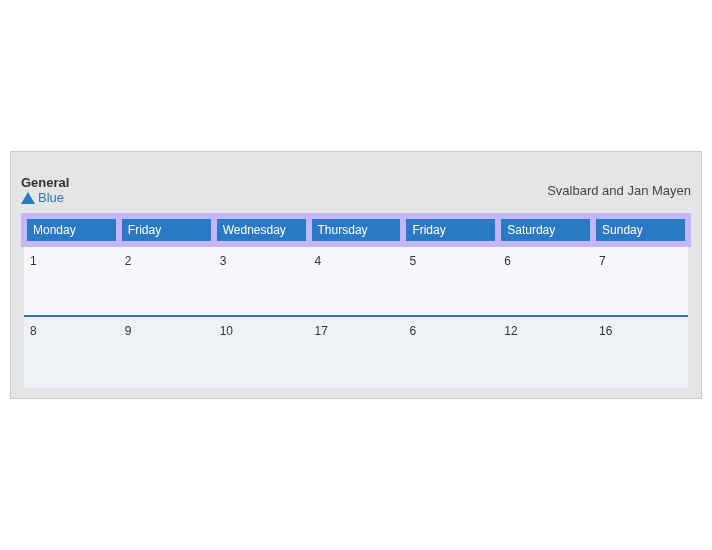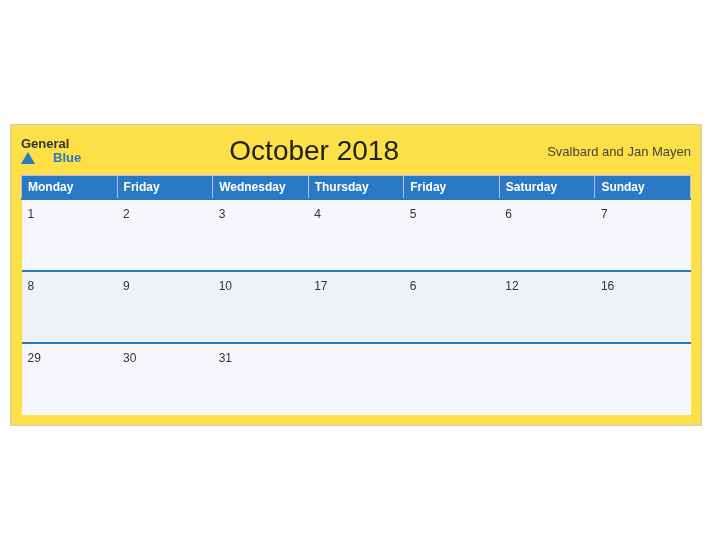--- a/index.html
+++ b/index.html
@@ -8,48 +8,48 @@
       font-family: Arial, sans-serif;
       display: flex;
       justify-content: center;
       align-items: center;
       width: 712px;
       height: 550px;
       overflow: hidden;
     }
     .calendar-wrapper {
       width: 692px;
-      background: #fde047;
+      background: #e5e5e5;
       border: 1px solid #ccc;
-      padding: 10px 10px 10px 10px;
+      padding: 24px 10px 10px 10px;
     }
     .calendar-header {
       display: flex;
       align-items: center;
       justify-content: space-between;
       margin-bottom: 8px;
     }
     .logo-area {
       display: flex;
       flex-direction: column;
       align-items: flex-start;
       line-height: 1.1;
     }
     .logo-general {
       font-size: 13px;
       font-weight: bold;
       color: #333;
     }
     .logo-blue {
       font-size: 13px;
-      font-weight: bold;
+      font-weight: normal;
       color: #2979c5;
       display: flex;
       align-items: center;
-      gap: 18px;
+      gap: 3px;
     }
     .logo-triangle {
       width: 0;
       height: 0;
       border-left: 7px solid transparent;
       border-right: 7px solid transparent;
       border-bottom: 12px solid #2979c5;
       display: inline-block;
     }
     .calendar-title {
@@ -65,24 +65,24 @@
       min-width: 140px;
     }
     .calendar-grid {
       width: 100%;
       border-collapse: collapse;
     }
     .calendar-grid th {
       background: #2979c5;
       color: #fff;
       font-size: 12px;
-      font-weight: bold;
+      font-weight: normal;
       padding: 4px 6px;
       text-align: left;
-      border: 1px solid #c4b5fd;
+      border: 6px solid #c4b5fd;
     }
     .calendar-grid td {
       border: none;
       border-top: 2px solid #2979c5;
       vertical-align: top;
       padding: 4px 6px 0 6px;
       height: 72px;
       width: calc(100% / 7);
       background: #f5f7fa;
     }
@@ -103,21 +103,20 @@
 
 <div class="calendar-wrapper">
   <div class="calendar-header">
     <div class="logo-area">
       <span class="logo-general">General</span>
       <span class="logo-blue">
         <span class="logo-triangle"></span>
         <span>Blue</span>
       </span>
     </div>
-    <div class="calendar-title">October 2018</div>
     <div class="region-label">Svalbard and Jan Mayen</div>
   </div>
 
   <table class="calendar-grid">
     <thead>
       <tr>
       <th>Monday</th>
           <th>Friday</th>
           <th>Wednesday</th>
           <th>Thursday</th>
@@ -138,24 +137,15 @@
         </tr>
         <tr>
           <td><span class="day-number">8</span></td>
           <td><span class="day-number">9</span></td>
           <td><span class="day-number">10</span></td>
           <td><span class="day-number">17</span></td>
           <td><span class="day-number">6</span></td>
           <td><span class="day-number">12</span></td>
           <td><span class="day-number">16</span></td>
         </tr>
-        <tr>
-          <td><span class="day-number">29</span></td>
-          <td><span class="day-number">30</span></td>
-          <td><span class="day-number">31</span></td>
-          <td class="empty-cell"></td>
-          <td class="empty-cell"></td>
-          <td class="empty-cell"></td>
-          <td class="empty-cell"></td>
-        </tr>
       </tbody>
   </table>
 </div>
 
 </body></html>

